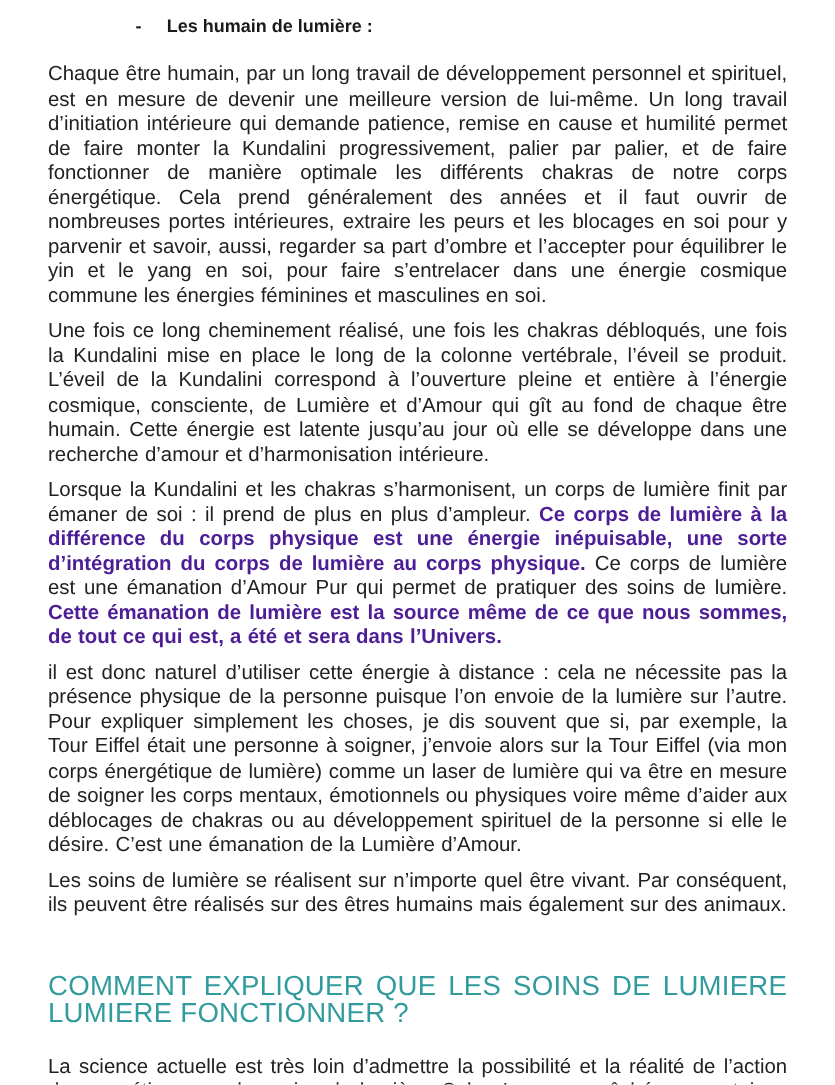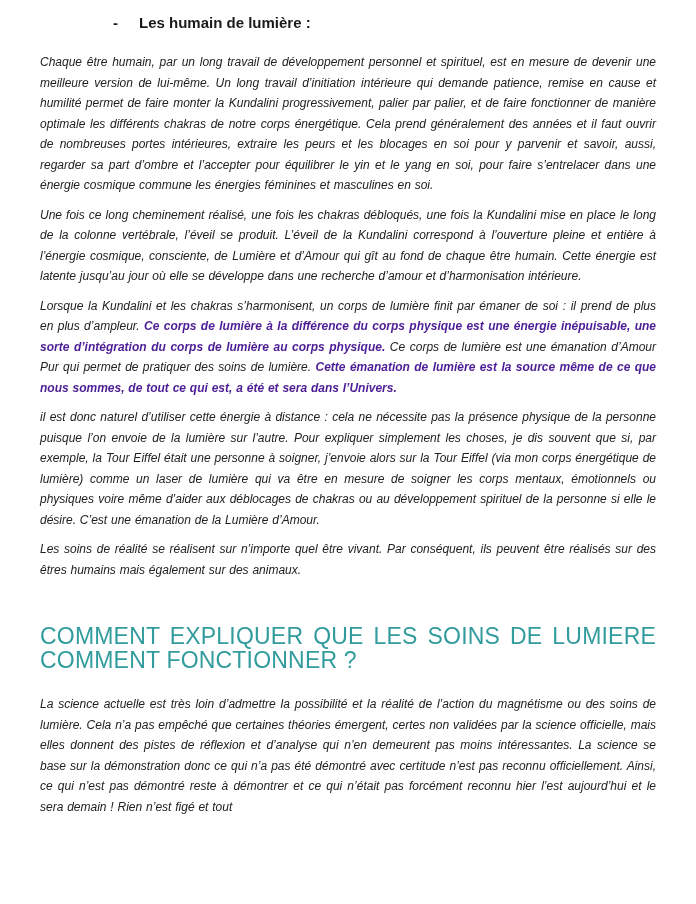--- a/index.html
+++ b/index.html
@@ -24,26 +24,25 @@
     font-weight: bold;
     font-size: 15px;
     line-height: 19px;
     color: #1a1a1a;
     margin: 0 0 20px 73px;
   }
   .doc-title .bullet {
     margin-right: 21px;
   }
   .para {
-    font-size: 12px;
+    font-size: 17px;
     line-height: 20.5px;
     text-align: justify;
     margin: 0 0 9px 0;
     word-spacing: 0.5px;
-    font-style: italic;
   }
   .para b {
     font-weight: bold;
     color: #4c1d95;
   }
   .section-heading {
     margin: 45px 0 22px 0;
     font-weight: normal;
     font-size: 23px;
     line-height: 23.5px;
@@ -70,22 +69,22 @@
   </div>
 
   <p class="para"><span>Chaque être humain, par un long travail de développement personnel et spirituel, est en mesure de devenir une meilleure version de lui-même. Un long travail d’initiation intérieure qui demande patience, remise en cause et humilité permet de faire monter la Kundalini progressivement, palier par palier, et de faire fonctionner de manière optimale les différents chakras de notre corps énergétique. Cela prend généralement des années et il faut ouvrir de nombreuses portes intérieures, extraire les peurs et les blocages en soi pour y parvenir et savoir, aussi, regarder sa part d’ombre et l’accepter pour équilibrer le yin et le yang en soi, pour faire s’entrelacer dans une énergie cosmique commune les énergies féminines et masculines en soi.</span></p>
 
   <p class="para"><span>Une fois ce long cheminement réalisé, une fois les chakras débloqués, une fois la Kundalini mise en place le long de la colonne vertébrale, l’éveil se produit.  L’éveil de la Kundalini correspond à l’ouverture pleine et entière à l’énergie cosmique, consciente, de Lumière et d’Amour qui gît au fond de chaque être humain. Cette énergie est latente jusqu’au jour où elle se développe dans une recherche d’amour et d’harmonisation intérieure.</span></p>
 
   <p class="para"><span>Lorsque la Kundalini et les chakras s’harmonisent, un corps de lumière finit par émaner de soi : il prend de plus en plus d’ampleur. </span><b>Ce corps de lumière à la différence du corps physique est une énergie inépuisable, une sorte d’intégration du corps de lumière au corps physique.</b><span>  Ce corps de lumière est une émanation d’Amour Pur qui permet de pratiquer des soins de lumière. </span><b>Cette émanation de lumière est la source même de ce que nous sommes, de tout ce qui est, a été et sera dans l’Univers.</b></p>
 
   <p class="para"><span>il est donc naturel d’utiliser cette énergie à distance : cela ne nécessite pas la présence physique de la personne puisque l’on envoie de la lumière sur l’autre. Pour expliquer simplement les choses, je dis souvent que si, par exemple, la Tour Eiffel était une personne à soigner, j’envoie alors sur la Tour Eiffel (via mon corps énergétique de lumière) comme un laser de lumière qui va être en mesure de soigner les corps mentaux, émotionnels ou physiques voire même d’aider aux déblocages de chakras ou au développement spirituel de la personne si elle le désire. C’est une émanation de la Lumière d’Amour.</span></p>
 
-  <p class="para"><span>Les soins de réalité se réalisent sur n’importe quel être vivant. Par conséquent, ils peuvent être réalisés sur des êtres humains mais également sur des animaux.</span></p>
+  <p class="para"><span>Les soins de lumière se réalisent sur n’importe quel être vivant. Par conséquent, ils peuvent être réalisés sur des êtres humains mais également sur des animaux.</span></p>
 
   <h2 class="section-heading" style="color: rgb(49, 155, 157);">
     <span class="h-line1">COMMENT EXPLIQUER QUE LES SOINS DE LUMIERE</span>
-    <span class="h-line2">COMMENT FONCTIONNER ?</span>
+    <span class="h-line2">LUMIERE FONCTIONNER ?</span>
   </h2>
 
   <p class="para"><span>La science actuelle est très loin d’admettre la possibilité et la réalité de l’action du magnétisme ou des soins de lumière. Cela n’a pas empêché que certaines théories émergent, certes non validées par la science officielle, mais elles donnent des pistes de réflexion et d’analyse qui n’en demeurent pas moins intéressantes. La science se base sur la démonstration donc ce qui n’a pas été démontré avec certitude n’est pas reconnu officiellement. Ainsi, ce qui n’est pas démontré reste à démontrer et ce qui n’était pas forcément reconnu hier l’est aujourd’hui et le sera demain ! Rien n’est figé et tout</span></p>
 
 </div>
 
 </body></html>

